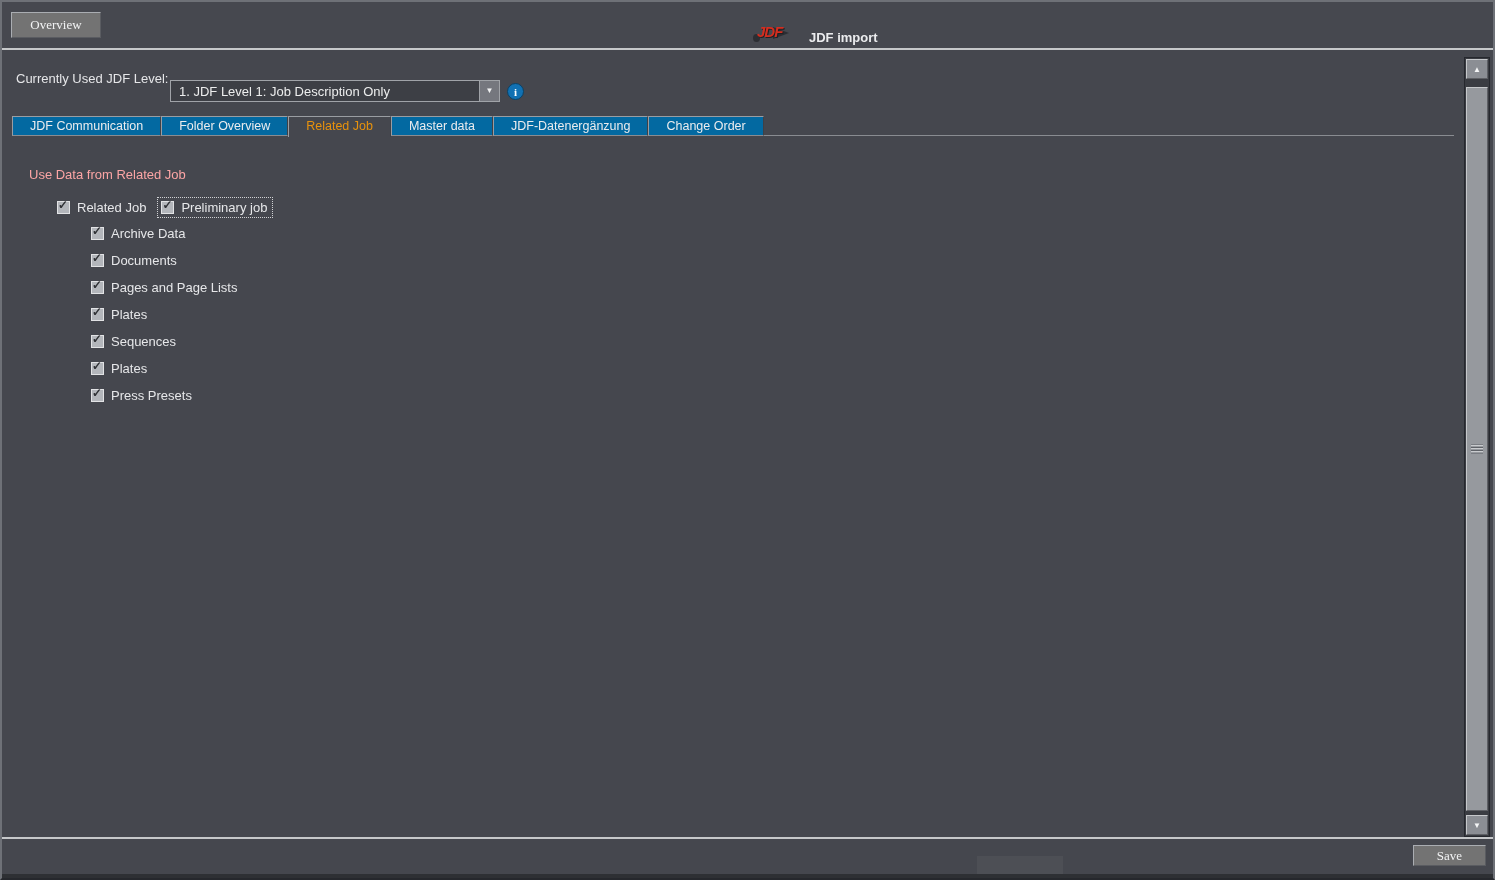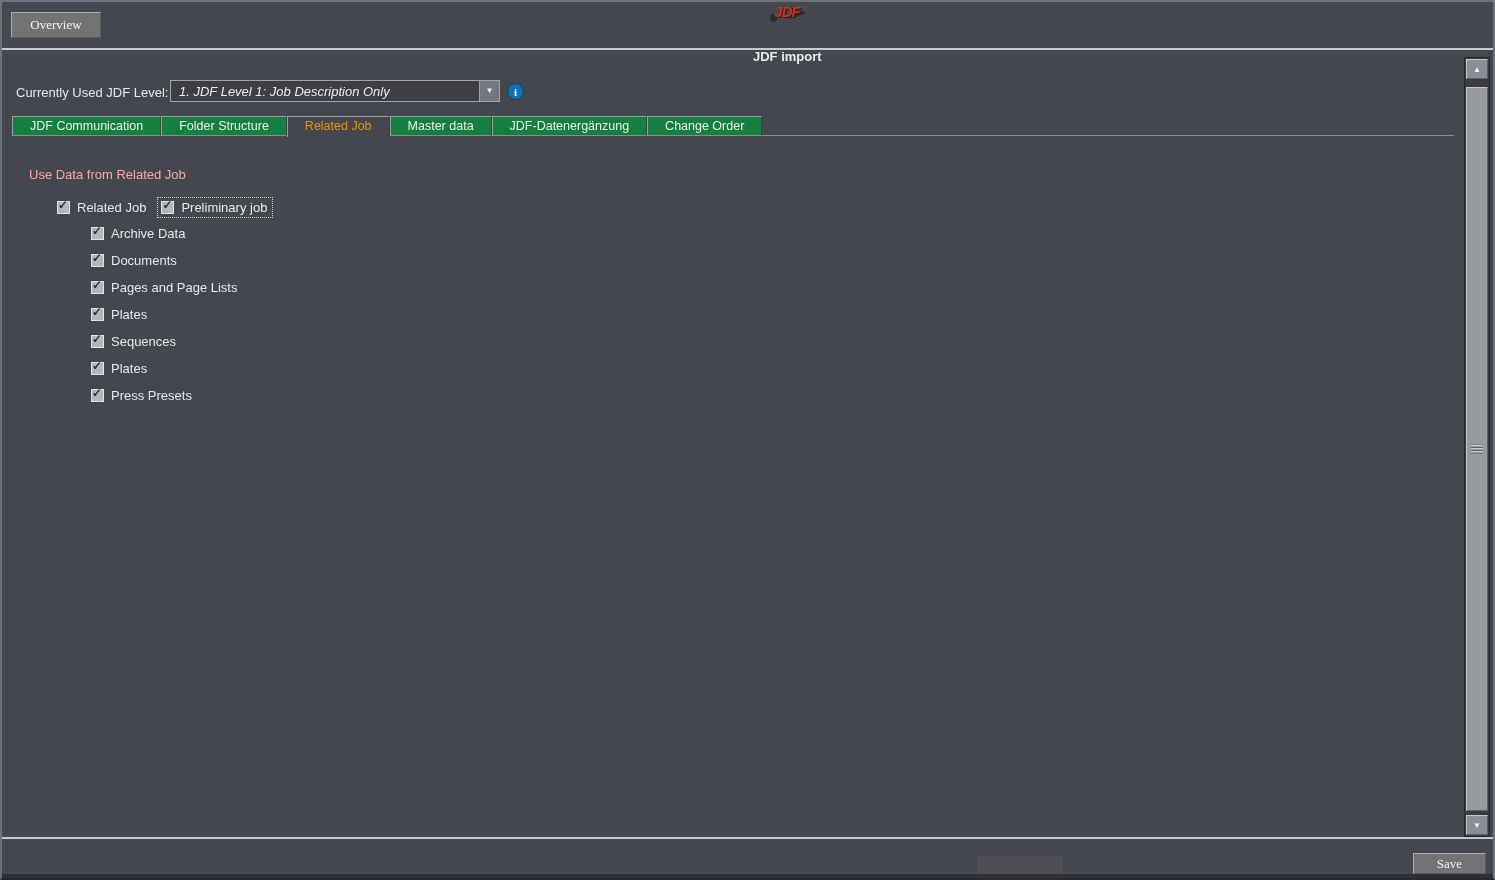--- a/index.html
+++ b/index.html
@@ -35,21 +35,21 @@
     font-family:Liberation Serif, serif;
     font-size:13px;
     cursor:pointer;
   }
   .overview-btn {
     position:absolute; left:9px; top:10px;
     width:90px; height:26px;
   }
   .title-group {
     position:absolute; left:751px; top:0; height:62px;
-    display:flex; align-items:center; gap:22px;flex-direction:column;
+    display:flex; align-items:center; gap:22px;
   }
   .jdf-logo {
     position:relative; width:34px; height:22px; display:inline-block;
   }
   .logo-swoosh {
     position:absolute; right:-2px; top:5px;
     width:16px; height:12px;
     background:#2c2e33;
     clip-path:polygon(0 0, 100% 50%, 0 100%);
   }
@@ -62,32 +62,32 @@
     position:absolute; left:4px; top:1px;
     font-style:italic; font-weight:bold; font-size:15px;
     color:#d42d1f;
     text-shadow:1px 1px 0 #1e2023;
     letter-spacing:-1px;
   }
   .title { font-weight:bold; font-size:13px; color:#ebecee;margin-top:8px; }
 
   
   .level-label {
-    position:absolute; left:14px; top:83px;
+    position:absolute; left:14px; top:69px;
     color:#e6e7e9;
   }
   .dropdown {
     position:absolute; left:168px; top:78px;
     width:330px; height:22px;
     background:#3d3f45;
     border:1px solid #a0a3a8;
   }
   .dropdown-value {
     position:absolute; left:8px; top:3px; right:24px;
-    color:#eceded; white-space:nowrap; overflow:hidden;font-style:italic;
+    color:#eceded; white-space:nowrap; overflow:hidden;
   }
   .dropdown-btn {
     position:absolute; right:0; top:0; bottom:0; width:20px;
     background:#75777e;
     border-left:1px solid #a0a3a8;
     display:flex; align-items:center; justify-content:center;
     cursor:pointer;
   }
   .dd-arrow { font-size:8px; color:#f0f1f2; line-height:1; }
   .info-icon {
@@ -106,21 +106,21 @@
     position:absolute; left:10px; top:133px;
     width:1442px; height:1px; background:#898c91;
   }
   .tabs {
     position:absolute; left:10px; top:114px; height:21px;
     display:flex; z-index:2;
   }
   .tab {
     height:20px; line-height:18px;
     padding:0 17px;
-    background:#15803d;
+    background:#0369a1;
     color:#ebecee;
     font-size:12.5px;
     text-align:center;
     border:1px solid;
     border-color:#9a9da2 #3f4147 #898c91 #9a9da2;
     cursor:pointer;
     white-space:nowrap;
   }
   .tab.active {
     background:#45474e;
@@ -207,21 +207,21 @@
   .footer {
     position:absolute; left:0; right:0; top:837px; height:39px;
     background:#45474e;
   }
   .ghost-btn {
     position:absolute; left:975px; top:17px;
     width:86px; height:22px;
     background:#4d4f55;
   }
   .save-btn {
-    position:absolute; left:1411px; top:14px;
+    position:absolute; left:1411px; top:6px;
     width:73px; height:21px;
     font-size:13px;
   }
   .bottom-strip {
     position:absolute; left:0; right:0; bottom:0; height:4px;
     background:#2e3034;
   }
 </style>
 </head>
 <body>
@@ -246,21 +246,21 @@
     <span class="dropdown-value">1. JDF Level 1: Job Description Only</span>
     <span class="dropdown-btn">
       <span class="dd-arrow">▼</span>
     </span>
   </div>
   <span class="info-icon">i</span>
 
   <div class="tab-underline"></div>
   <div class="tabs">
     <div class="tab">JDF Communication</div>
-    <div class="tab">Folder Structure</div>
+    <div class="tab">Folder Overview</div>
     <div class="tab active">Related Job</div>
     <div class="tab">Master data</div>
     <div class="tab">JDF-Datenergänzung</div>
     <div class="tab">Change Order</div>
   </div>
 
   <div class="section-title">Use Data from Related Job</div>
 
   <div class="primary-row">
     <span class="cb">

